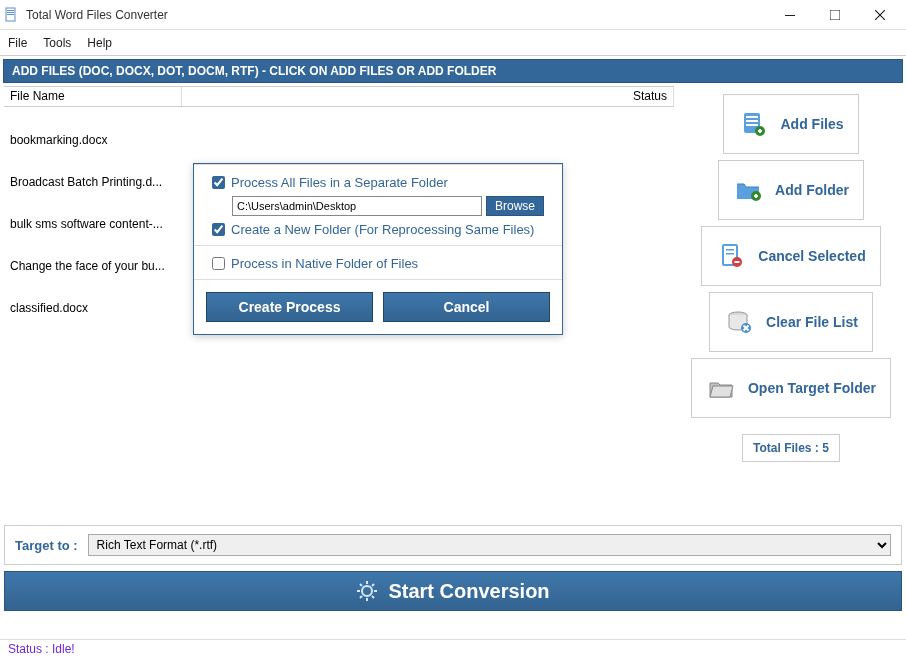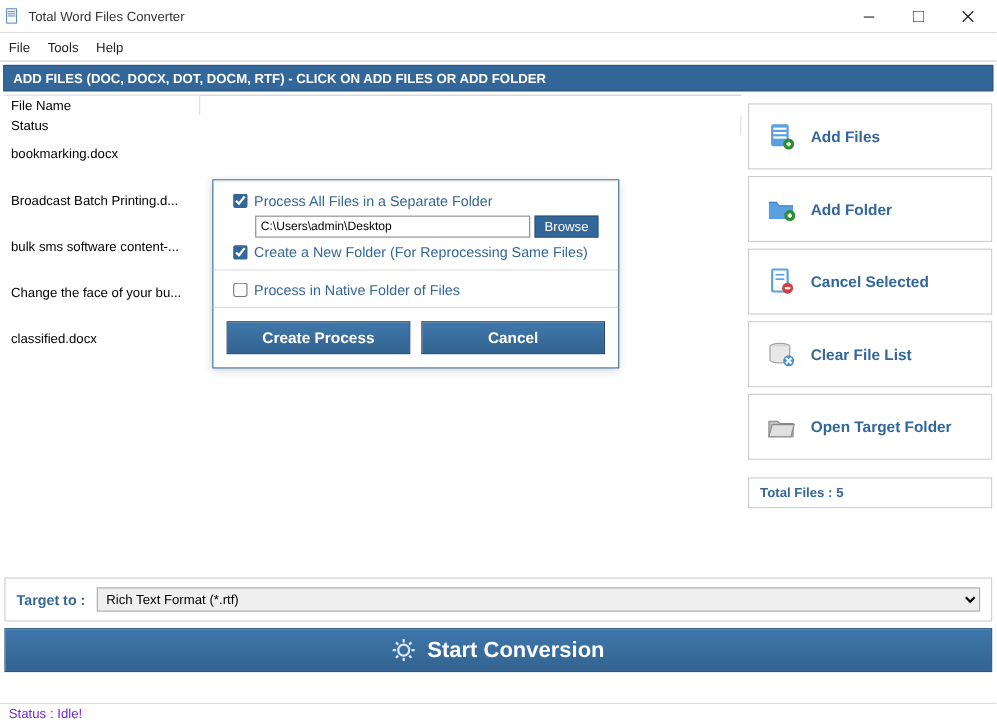--- a/index.html
+++ b/index.html
@@ -15,31 +15,31 @@
 
 .menubar { height: 26px; display: flex; align-items: center; padding: 0 8px; gap: 16px; background: #fff; border-bottom: 1px solid #ccc; }
 .menubar .menu-item { font-size: 12px; color: #222; cursor: default; }
 
 
 .header-strip { height: 24px; background: #336699; display: flex; align-items: center; padding: 0 8px; color: #fff; font-weight: bold; font-size: 12px; border: 1px solid #2a5580; margin: 3px; }
 
 
 .main { display: flex; padding: 0 4px; height: 433px; }
 .left-pane { flex: 1; background: #fff; position: relative; border-top: 1px solid #ccc; }
-.table-head { display: flex; height: 20px; border-bottom: 1px solid #ccc; flex-direction: column; }
+.table-head { display: flex; height: 20px; border-bottom: 1px solid #ccc; }
 .th { padding: 2px 6px; font-size: 12px; border-right: 1px solid #ddd; background: #fff; }
 .th.fn { width: 178px; }
-.th.st { flex: 1; }
+.th.st { flex: 1; text-align: right; }
 .tbody { }
 .row { display: flex; font-size: 12px; margin-top: 24px; }
 .row .cell-fn { width: 178px; padding: 2px 6px; white-space: nowrap; overflow: hidden; text-overflow: ellipsis; }
 .row .cell-st { flex: 1; padding: 2px 6px; }
 
 
-.right-pane { width: 228px; display: flex; flex-direction: column; gap: 6px; padding-left: 6px; padding-top: 8px; }
+.right-pane { width: 228px; display: flex; flex-direction: column; gap: 6px; padding-left: 6px; padding-top: 8px; align-items: center; }
 .side-btn { height: 60px; background: #fff; border: 1px solid #ccc; display: flex; align-items: center; padding: 0 14px; gap: 12px; cursor: default; }
 .side-btn .ico { width: 30px; height: 30px; display: flex; align-items: center; justify-content: center; }
 .side-btn .lbl { color: #336699; font-weight: bold; font-size: 14px; }
 .total-files { border: 1px solid #ccc; padding: 6px 10px; color: #336699; font-weight: bold; font-size: 12px; margin-top: 10px; }
 
 
 .convert-bar { margin: 6px 4px; border: 1px solid #ccc; padding: 8px 10px; display: flex; align-items: center; gap: 10px; }
 .convert-bar .label { color: #336699; font-weight: bold; font-size: 13px; }
 .convert-bar select { flex: 1; height: 22px; font-size: 12px; padding: 0 4px; border: 1px solid #aaa; background: #efefef; }
 

